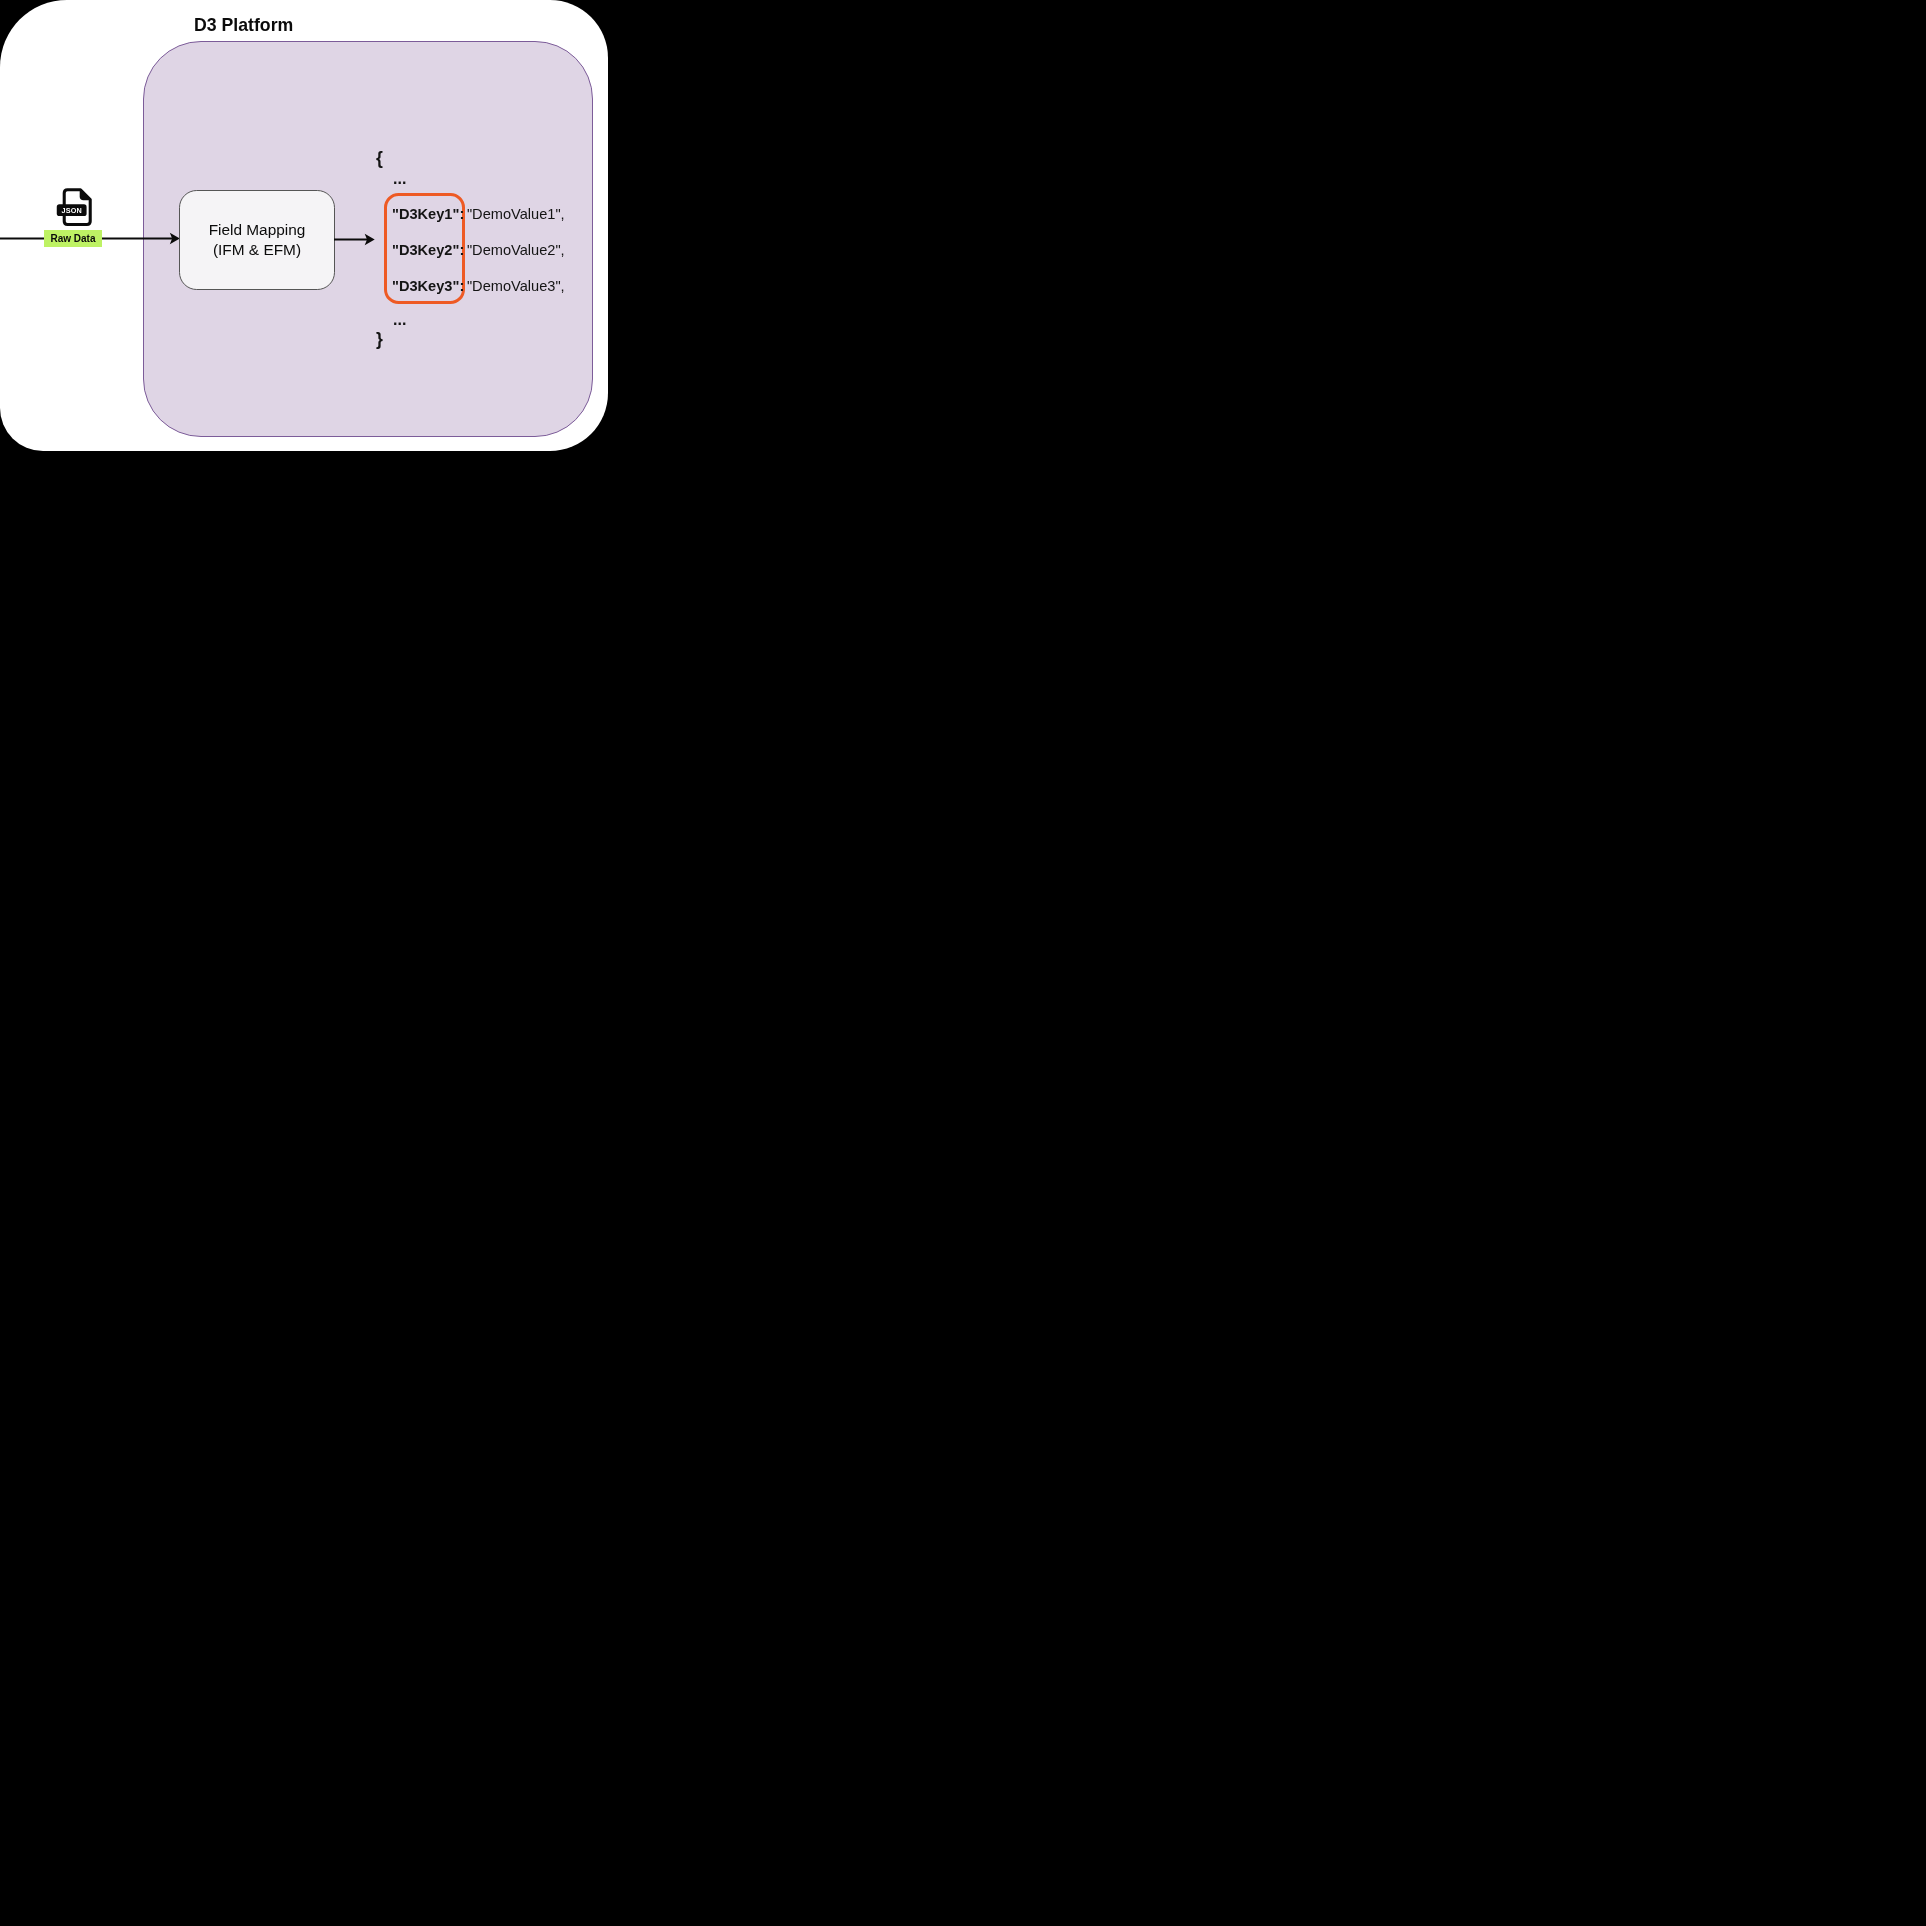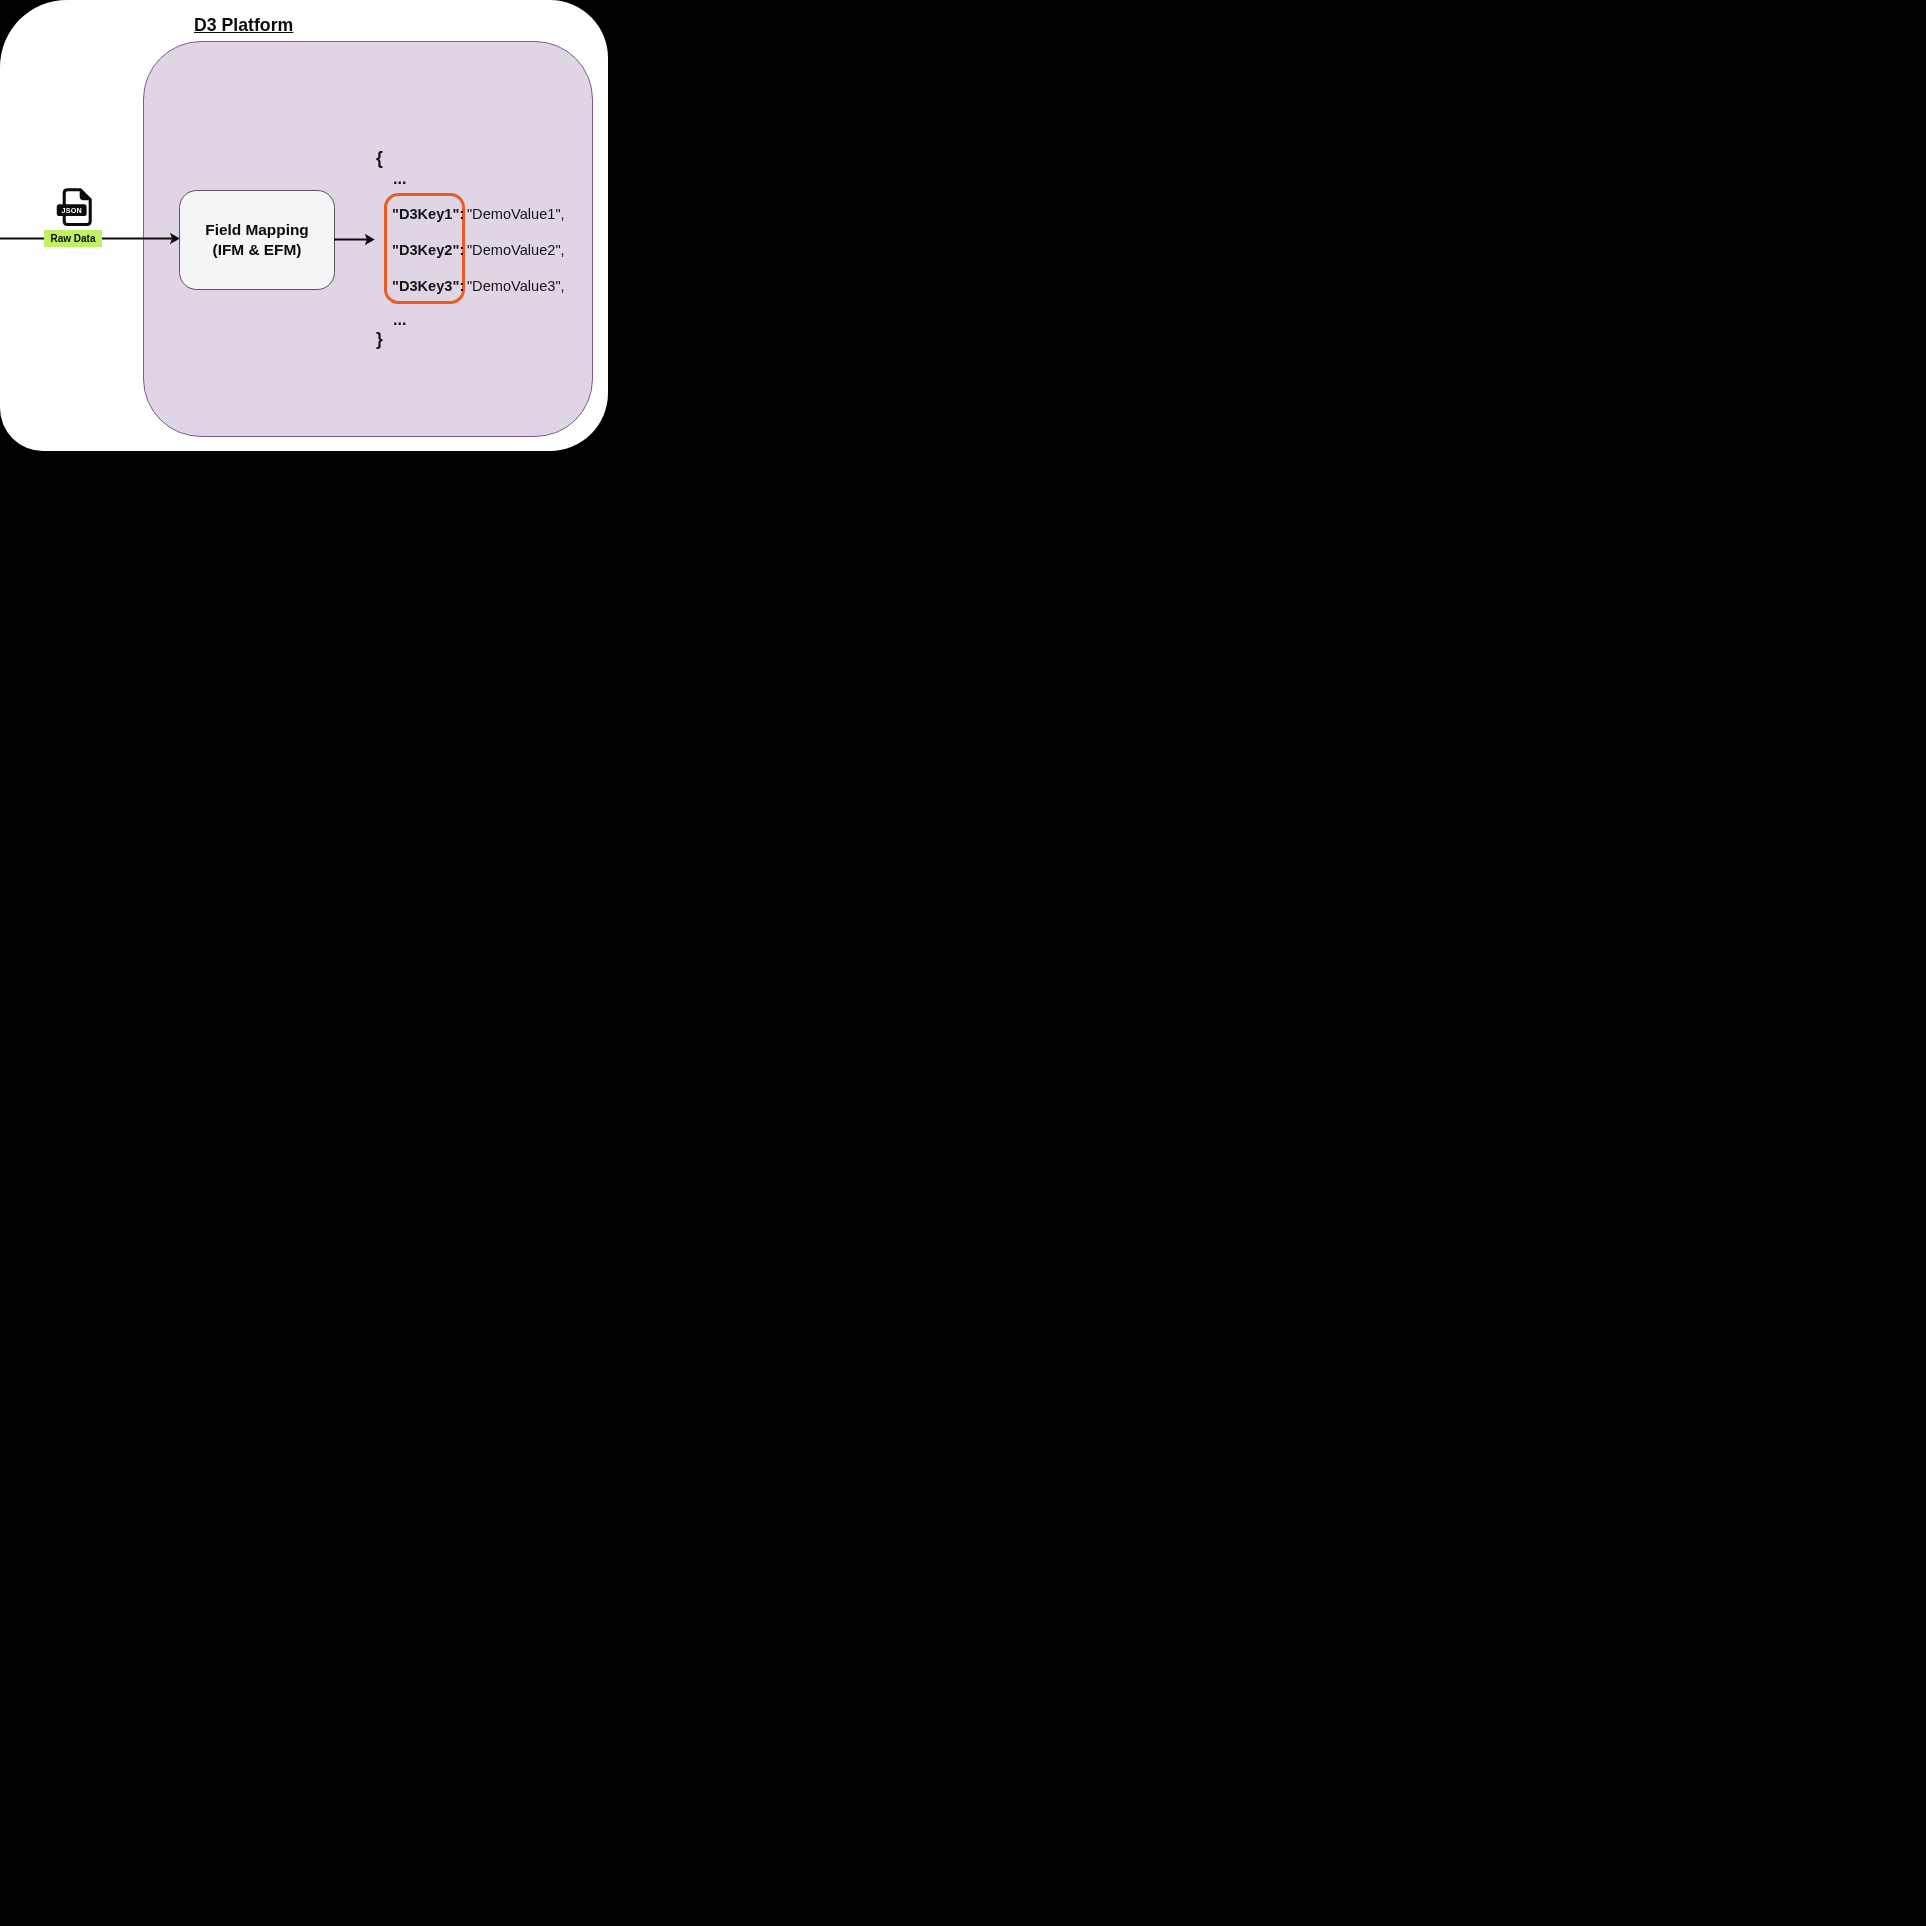--- a/index.html
+++ b/index.html
@@ -22,21 +22,20 @@
     border-radius: 67px 58px 58px 43px;
   }
   .title {
     position: absolute;
     left: 194px;
     top: 14.6px;
     font-size: 17.7px;
     font-weight: bold;
     color: #0b0b0b;
     white-space: nowrap;
-    text-decoration: underline;
   }
   .platform {
     position: absolute;
     left: 143px;
     top: 41px;
     width: 450px;
     height: 396px;
     background: #dfd5e5;
     border: 1.2px solid #7c5c99;
     border-radius: 58px;
@@ -52,21 +51,21 @@
     border: 1.2px solid #555555;
     border-radius: 17.7px;
     box-sizing: border-box;
     display: flex;
     align-items: center;
     justify-content: center;
     text-align: center;
   }
   .fm-label {
     font-size: 15.4px;
-    font-weight: bold;
+    font-weight: normal;
     color: #0b0b0b;
     line-height: 1.33;
   }
   .arrow {
     position: absolute;
     overflow: visible;
   }
   .arrow line {
     stroke: #0b0b0b;
     stroke-width: 5;

